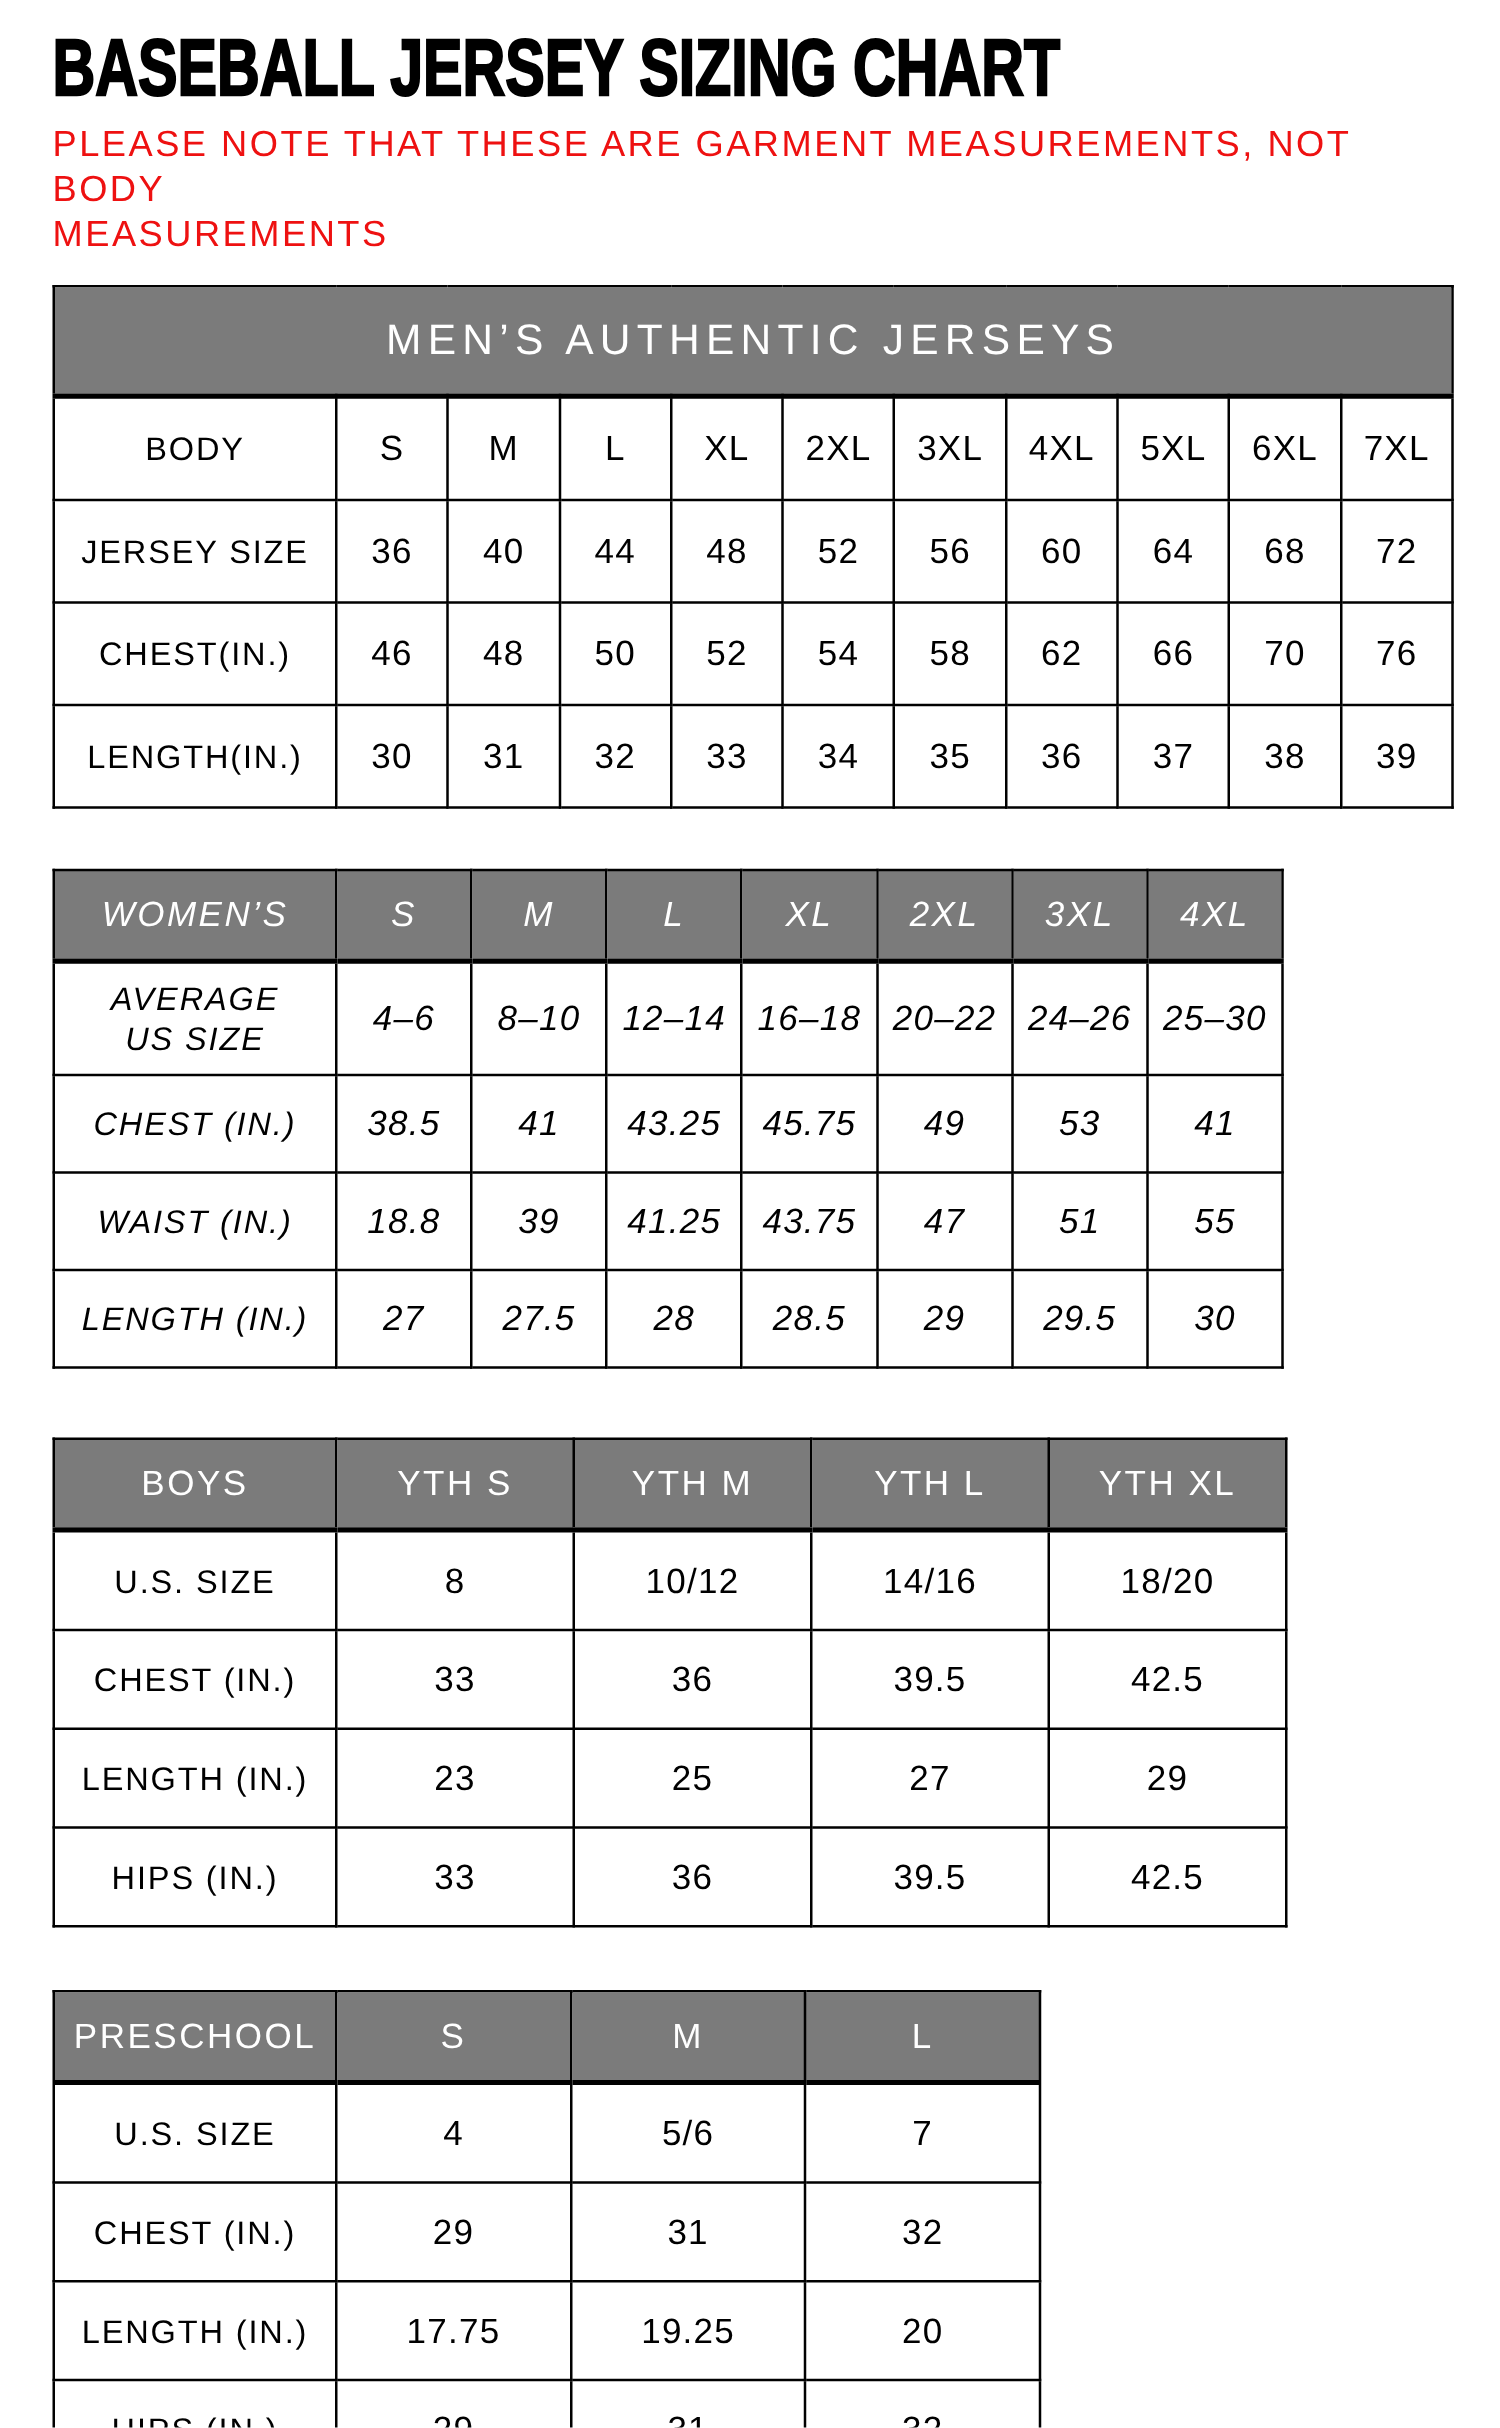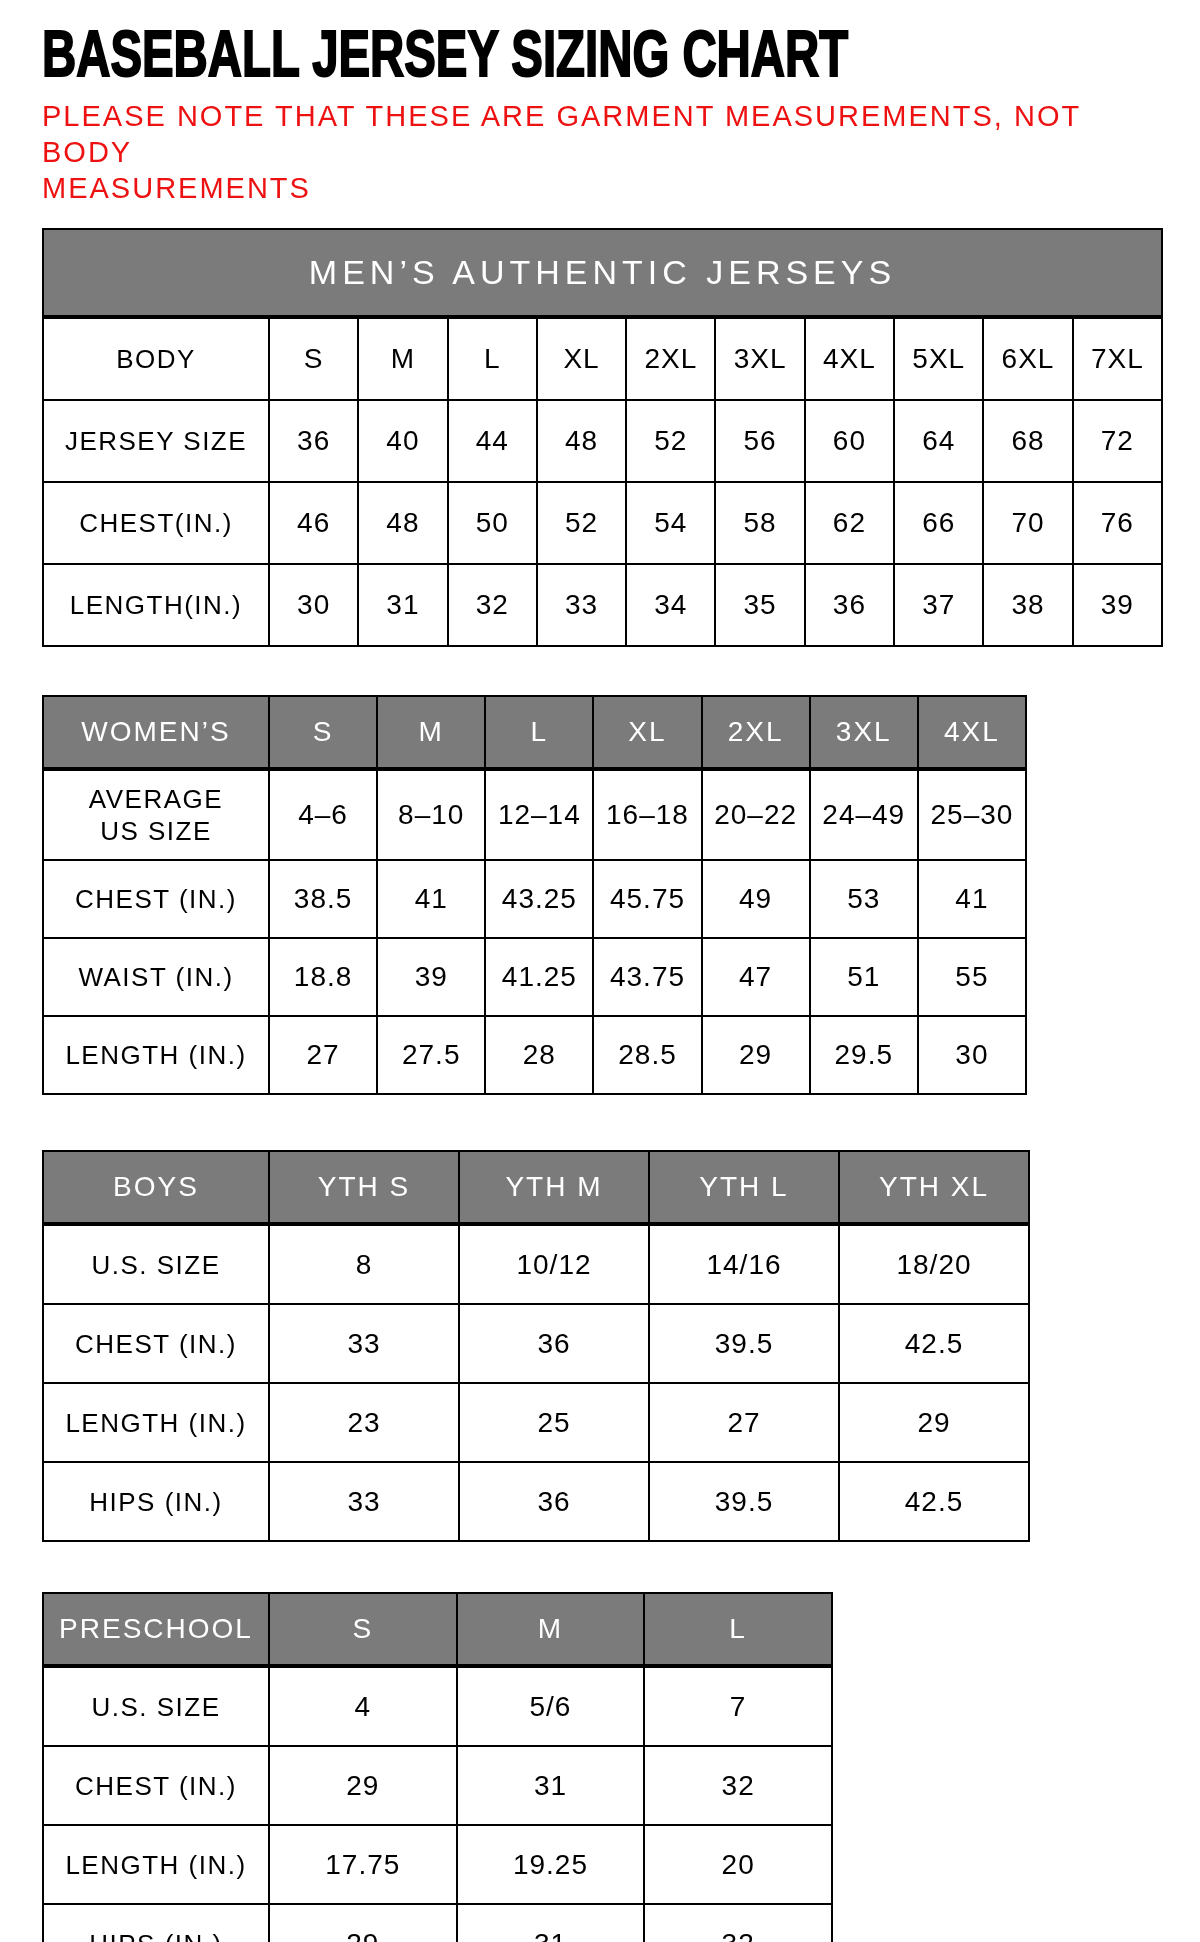--- a/index.html
+++ b/index.html
@@ -54,21 +54,21 @@
   }
 
   
   .t-mens{width:1121px;padding-left:28px;}
   .t-mens col.col-label{width:226px;}
   .t-mens td{height:80px;}
   .t-mens tr.banner-row td{height:85px;}
 
   .t-womens{width:985px;margin-top:48px;}
   .t-womens col.col-label{width:226px;}
-  .t-womens td{height:76px;}
+  .t-womens td{height:76px;font-style:italic;}
   .t-womens tr.gray-header-row td{height:70px;}
   .t-womens tr.first-data td{height:88px;}
 
   .t-boys{width:988px;margin-top:55px;}
   .t-boys col.col-label{width:226px;}
   .t-boys td{height:77px;}
   .t-boys tr.gray-header-row td{height:70px;}
 
   .t-preschool{width:791px;margin-top:50px;}
   .t-preschool col.col-label{width:226px;}
@@ -181,21 +181,21 @@
           <td>4XL</td>
         </tr>
         <tr class="first-data">
           <td class="lbl">AVERAGE
 US SIZE</td>
           <td>4–6</td>
           <td>8–10</td>
           <td>12–14</td>
           <td>16–18</td>
           <td>20–22</td>
-          <td>24–49</td>
+          <td>24–26</td>
           <td>25–30</td>
         </tr>
         <tr>
           <td class="lbl">CHEST (IN.)</td>
           <td>38.5</td>
           <td>41</td>
           <td>43.25</td>
           <td>45.75</td>
           <td>49</td>
           <td>53</td>

